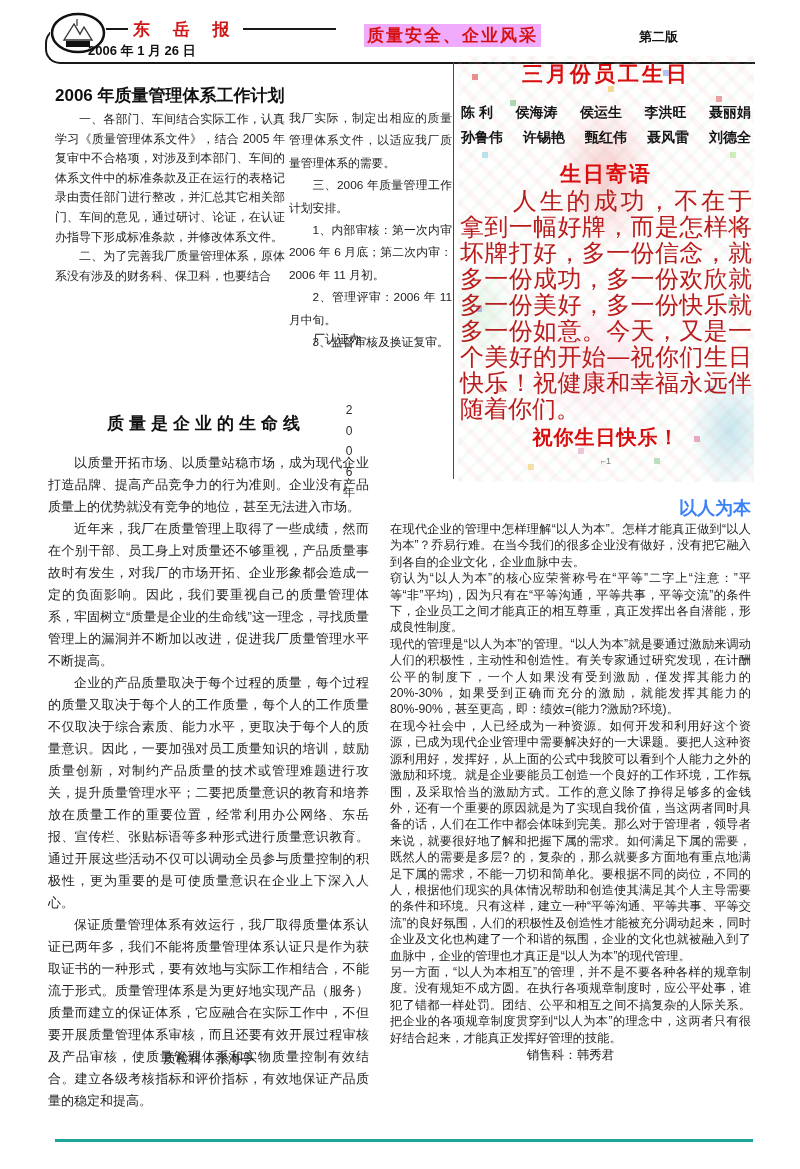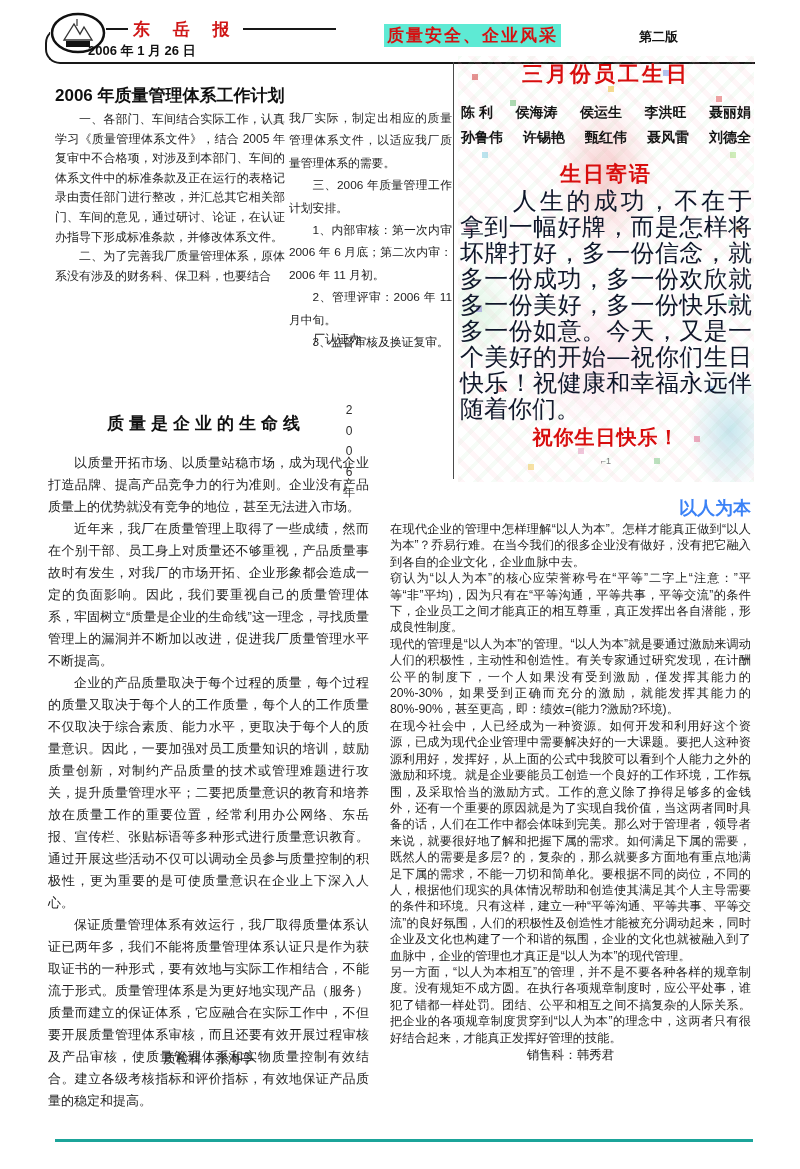--- a/index.html
+++ b/index.html
@@ -9,22 +9,22 @@
 
   
   .header-frame{left:45px;top:28px;width:708px;height:32px;
                 border-left:2px solid #181818;border-top:2px solid #181818;border-bottom:2px solid #181818;
                 border-top-left-radius:15px;border-bottom-left-radius:15px;}
   .header-patch{left:336px;top:26px;width:422px;height:7px;background:#fff;}
   .logo{left:50px;top:12px;width:56px;height:42px;background:#fff;}
   .paper-name{left:128px;top:18px;font-size:17px;font-weight:bold;color:#cf1515;
               letter-spacing:9px;background:#fff;padding:0 5px;white-space:nowrap;}
   .issue-date{left:88px;top:42px;font-size:13px;font-weight:bold;color:#111;white-space:nowrap;}
-  .section-title{left:384px;top:24px;font-size:17px;font-weight:bold;color:#d51111;
-                 letter-spacing:2px;white-space:nowrap;background:#5eead4;padding:0 3px;}
+  .section-title{left:364px;top:24px;font-size:17px;font-weight:bold;color:#d51111;
+                 letter-spacing:2px;white-space:nowrap;background:#f0abfc;padding:0 3px;}
   .edition{left:636px;top:28px;font-size:13px;font-weight:bold;color:#111;background:#fff;padding:0 3px;}
 
   
   .a1-title{left:55px;top:84px;width:396px;text-align:left;font-size:17px;font-weight:bold;color:#101010;}
   .a1-col1{left:55px;top:110px;width:230px;font-size:12px;line-height:19.6px;text-align:justify;}
   .a1-col1 p{margin:0;text-indent:2em;}
   .a1-col2{left:289px;top:107px;width:163px;font-size:11.8px;line-height:22.4px;text-align:justify;}
   .a1-col2 p{margin:0;}
   .a1-col2 p.ind{text-indent:2em;}
   .a1-sign{left:313px;top:331px;font-size:12px;}
@@ -51,21 +51,21 @@
       40px 330px 0 rgba(230,100,100,.5), 250px 330px 0 rgba(110,170,240,.5), 120px 392px 0 rgba(230,150,190,.55),
       196px 402px 0 rgba(120,200,130,.5), 70px 408px 0 rgba(240,200,90,.55), 236px 380px 0 rgba(220,80,120,.45);}
   .bd-title{position:absolute;left:0;top:4px;width:100%;text-align:center;font-size:21px;font-weight:bold;
             color:#d80d0d;letter-spacing:3px;}
   .bd-row{position:absolute;left:3px;width:290px;display:flex;justify-content:space-between;
           font-size:14px;font-weight:bold;color:#151515;white-space:nowrap;text-align:right;}
   .bd-row1{top:48px;} .bd-row2{top:73px;}
   .bd-wish-head{position:absolute;left:0;top:104px;width:100%;text-align:center;font-size:21px;
                 font-weight:bold;color:#d80d0d;letter-spacing:2px;}
   .bd-msg{position:absolute;left:2px;top:132px;width:292px;font-family:"DejaVu Serif",serif;
-          font-size:24px;line-height:26px;color:#0f172a;text-align:justify;text-indent:2.2em;}
+          font-size:24px;line-height:26px;color:#b91c1c;text-align:justify;text-indent:2.2em;}
   .bd-close{position:absolute;left:0;top:368px;width:100%;text-align:center;font-size:20px;
             font-weight:bold;color:#d80d0d;letter-spacing:1px;}
   .bd-mark{position:absolute;left:0;top:400px;width:100%;text-align:center;font-size:9px;color:#777;}
 
   
   .a2-title{left:50px;top:412px;width:312px;text-align:center;font-family:"DejaVu Serif",serif;
             font-size:17px;font-weight:600;letter-spacing:5px;color:#101010;}
   .a2-vert{left:341px;top:400px;width:16px;font-size:12px;line-height:20.5px;text-align:center;color:#2b2b2b;}
   .a2-vert span{display:block;}
   .a2-body{left:48px;top:452px;width:321px;font-size:13px;line-height:22px;text-align:justify;color:#1e1e1e;}

